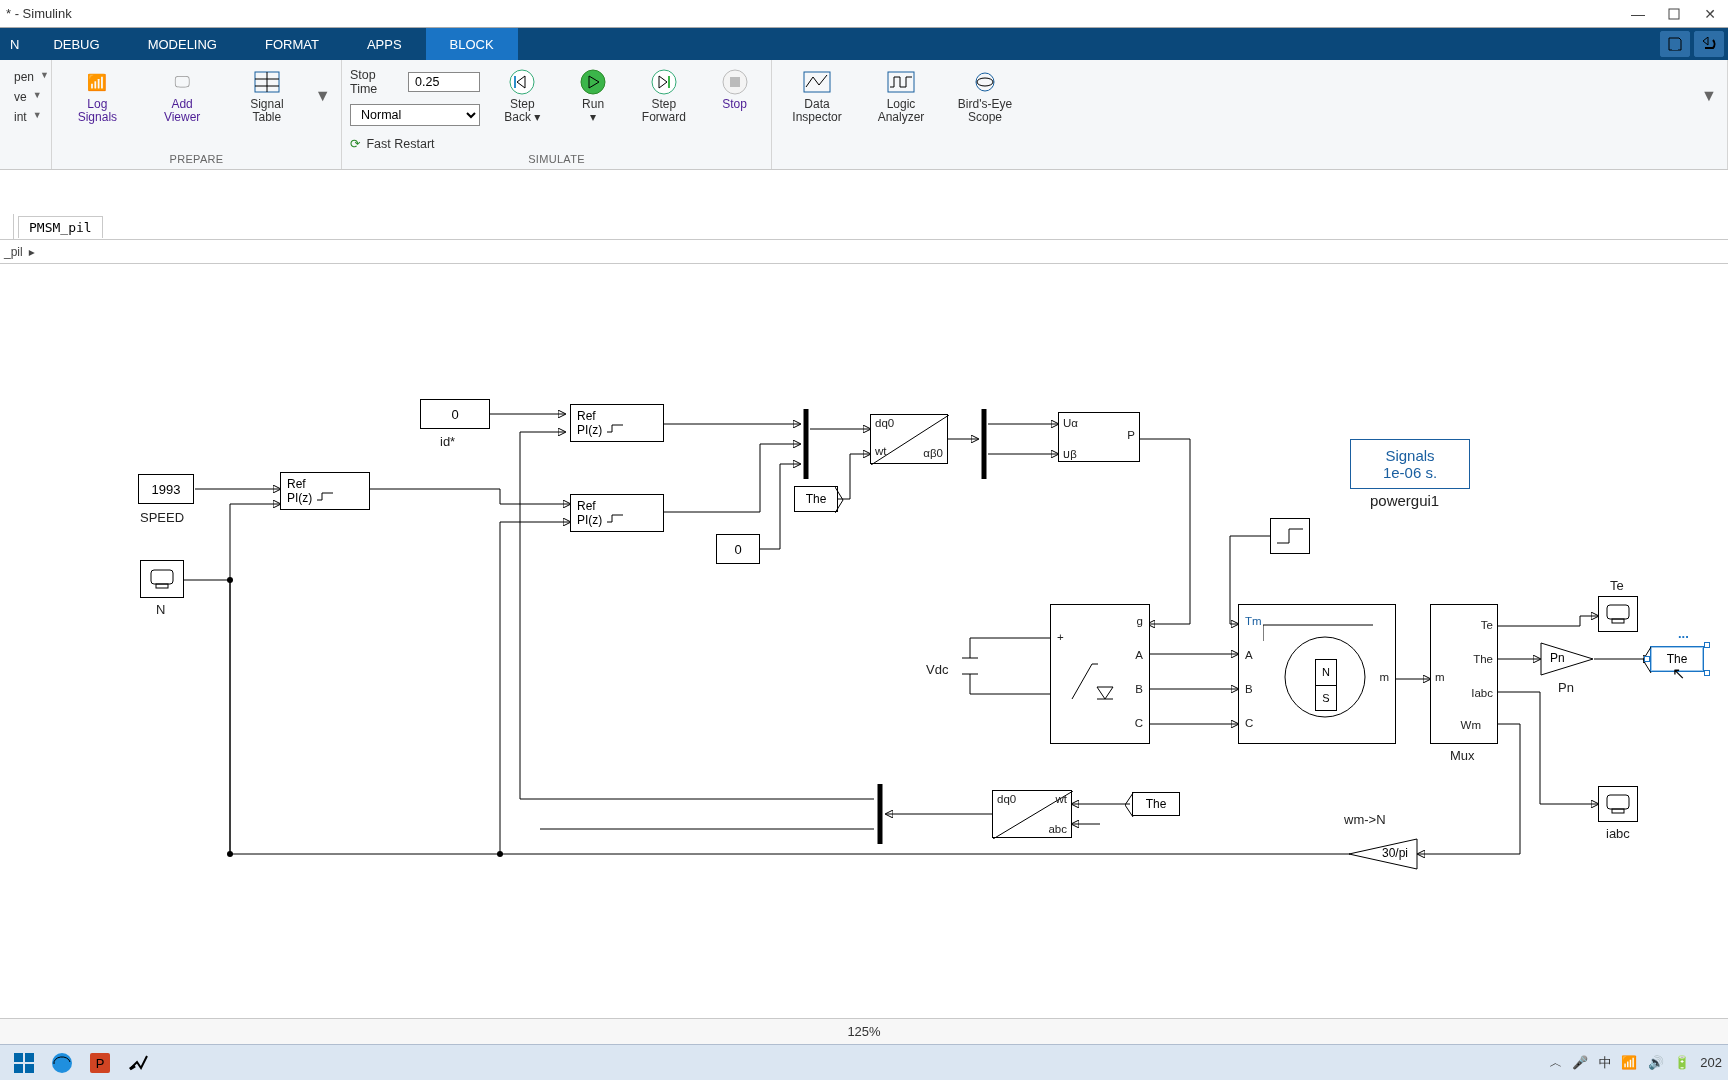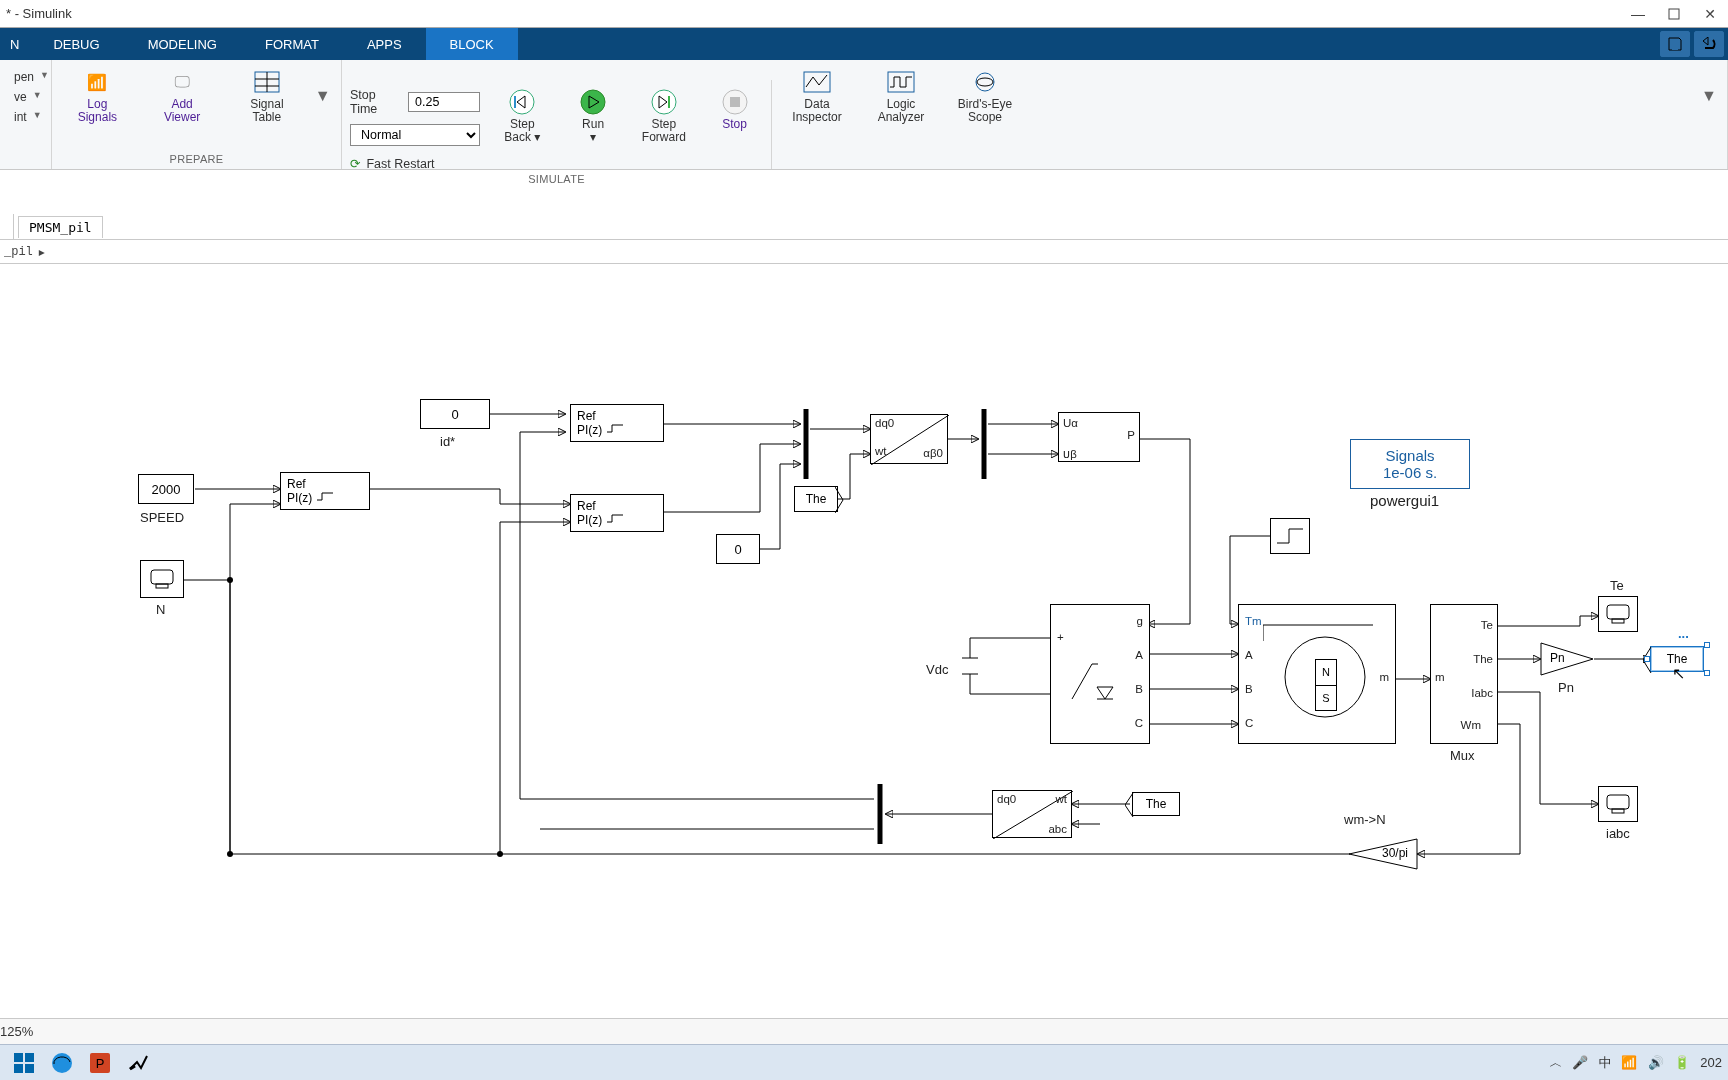--- a/index.html
+++ b/index.html
@@ -46,21 +46,21 @@
 
 .canvas { position:relative; width:100%; height:760px; background:#fff; }
 .layer { position:absolute; left:0; top:0; }
 .block { position:absolute; background:#fff; border:1px solid #000; font-size:13px; display:flex; align-items:center; justify-content:center; }
 .blabel { position:absolute; font-size:13px; color:#222; }
 .port { position:absolute; font-size:11.5px; color:#222; }
 .sel { border:1px solid #1a74c5; box-shadow:0 0 0 1px #9dc8eb inset;}
 .handle { position:absolute; width:6px; height:6px; background:#fff; border:1px solid #1a74c5;}
 
 
-.status { position:absolute; left:0; right:0; bottom:36px; height:26px; border-top:1px solid #c9c9c9; background:#f7f7f7; display:flex; align-items:center; justify-content:flex-start; font-size:13px; color:#333;}
+.status { position:absolute; left:0; right:0; bottom:36px; height:26px; border-top:1px solid #c9c9c9; background:#f7f7f7; display:flex; align-items:center; justify-content:center; font-size:13px; color:#333;}
 
 
 .taskbar { position:absolute; left:0; right:0; bottom:0; height:36px; background:#dbe6f2; border-top:1px solid #b0bdcf; display:flex; align-items:center; padding:0 6px; font-size:13px; color:#333;}
 .taskbar .ticon { width:36px; height:28px; display:flex; align-items:center; justify-content:center; margin-right:2px;}
 .taskbar .tray { margin-left:auto; display:flex; align-items:center; gap:10px; color:#333;}
 
 svg line, svg polyline, svg path { stroke:#000; fill:none;}
 svg .thin { stroke-width:1;}
 svg .bus { stroke:#000; stroke-width:5;}
 svg text { font-size:13px; fill:#000; font-family:inherit;}
@@ -145,21 +145,21 @@
               <line x1="13" y1="1" x2="13" y2="21" stroke="#175f9e"></line>
             </svg>
           </span>
         <span class="txt"><span>Signal</span><br><span>Table</span></span>
       </div>
       <div style="width:18px; display:flex; align-items:center; color:#666;">▼</div>
     </div>
     <div class="glabel">PREPARE</div>
   </div>
 
-  <div class="group" style="width:430px;margin-top:20px;">
+  <div class="group" style="width:430px;">
     <div style="display:flex; gap:14px;">
       <div style="display:flex; flex-direction:column; gap:4px; padding-top:2px;">
         <div class="simrow">
           <label>Stop Time</label>
           <input value="0.25" style="">
         </div>
         <div class="simrow">
           <select><option>Normal</option></select>
         </div>
         <div class="fastrestart">
@@ -243,21 +243,21 @@
       <div style="width:18px; display:flex; align-items:center; color:#666;">▼</div>
     </div>
   </div>
 </div>
 
 <div class="modelbar">
   <div style="width:14px; height:100%; border-right:1px solid #c9c9c9;"></div>
   <div class="mtab" style="font-family:Consolas,monospace; font-size:13px;">PMSM_pil</div>
 </div>
 <div class="crumb">
-  <span style="font-family:Liberation Mono, monospace;">_pil</span>
+  <span style="font-family:Liberation Sans, sans-serif;">_pil</span>
     <span>▸</span>
 </div>
 
 <div class="canvas">
 <svg class="layer" width="1728" height="760">
   <defs>
     <marker id="ah" markerWidth="8" markerHeight="8" refX="7" refY="4" orient="auto">
           <path d="M0 0L8 4L0 8z" fill="#000"></path>
         </marker>
   </defs>
@@ -338,21 +338,21 @@
   <line class="bus" x1="880" y1="520" x2="880" y2="580"></line>
 
   <line class="thin" x1="992" y1="550" x2="886" y2="550" marker-end="url(#ah)"></line>
 
   <polyline class="thin" points="874,535 520,535 520,168 565,168" marker-end="url(#ah)"></polyline>
   <polyline class="thin" points="874,565 540,565"></polyline>
 
   <text x="1340" y="560" text-anchor="end"></text>
 </svg>
 
-<div class="block" style="left:138px; top:210px; width:56px; height:30px;">2000</div>
+<div class="block" style="left:138px; top:210px; width:56px; height:30px;">1993</div>
 <div class="blabel" style="left:140px; top:246px;">SPEED</div>
 
 <div class="block" style="left:420px; top:135px; width:70px; height:30px;">0</div>
 <div class="blabel" style="left:440px; top:170px;">id*</div>
 
 <div class="block" style="left:140px; top:296px; width:44px; height:38px; flex-direction:column;">
   <svg width="30" height="22">
         <rect x="4" y="2" width="22" height="14" rx="3" fill="none" stroke="#000"></rect>
         <rect x="9" y="16" width="12" height="4" fill="none" stroke="#000"></rect>
       </svg>

